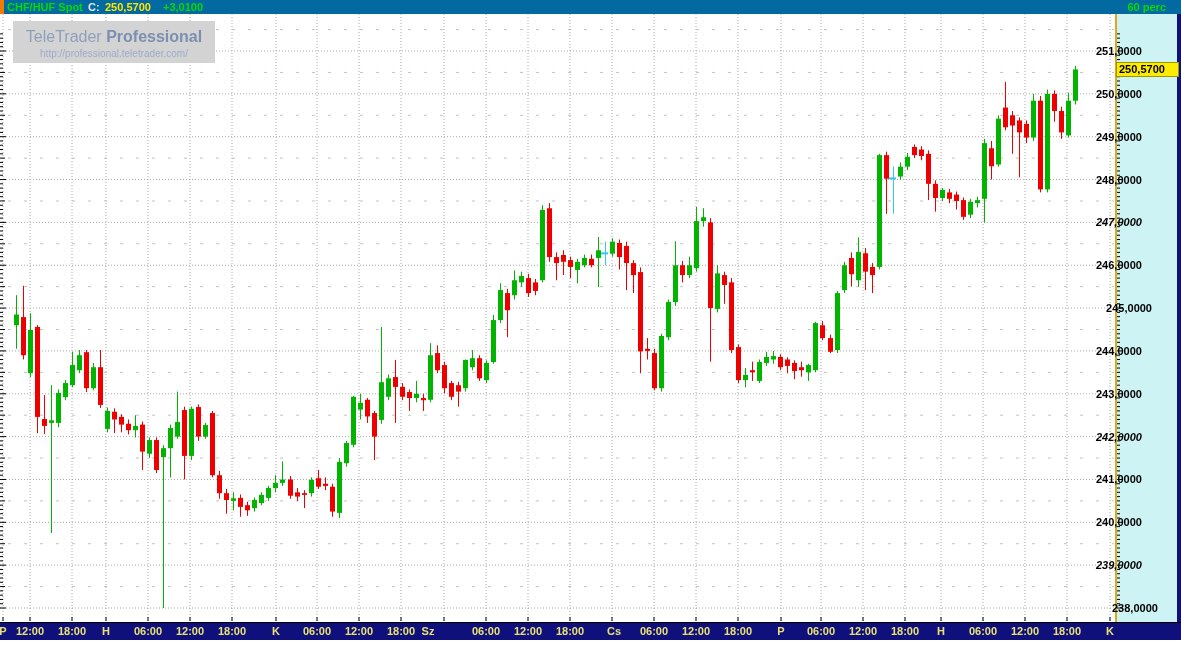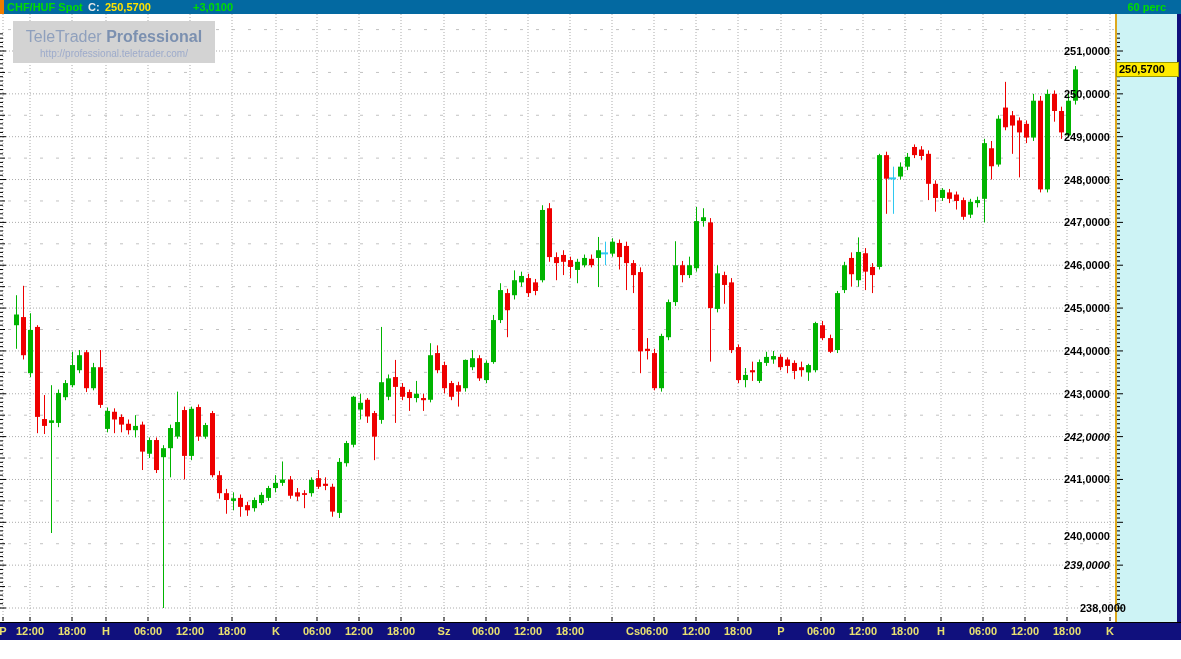--- a/index.html
+++ b/index.html
@@ -5,27 +5,27 @@
   html,body{margin:0;padding:0;width:1181px;height:659px;overflow:hidden;background:#ffffff;
     font-family:"Liberation Sans",sans-serif;}
   #stage{position:absolute;left:0;top:0;width:1181px;height:659px;}
   
   #titlebar{position:absolute;left:0;top:0;width:1181px;height:14px;background:#0369a1;padding-left:38px;}
   #title-accent{position:absolute;left:0;top:0;width:4px;height:14px;background:#ef7c00;}
   .tb-text{position:absolute;top:0;height:14px;line-height:14px;font-size:11px;font-weight:bold;white-space:pre;}
   #tb-symbol{left:7px;color:#00dd00;}
   #tb-close-label{left:88px;color:#e9e9e9;}
   #tb-last{left:105px;color:#ffe400;}
-  #tb-change{left:163px;color:#00dd00;margin-left:30px;}
+  #tb-change{left:163px;color:#00dd00;}
   #tb-interval{right:53px;color:#00dd00;}
   
   #yaxis-panel{position:absolute;left:1117px;top:14px;width:60px;height:608px;background:#cdf3f5;border-bottom:1px solid #000;}
   #yaxis-right-border{position:absolute;left:1177px;top:14px;width:4px;height:626px;background:#10107d;}
   #yaxis-yellow-line{position:absolute;left:1115px;top:14px;width:2px;height:608px;background:#dda81e;}
-  .ylab{position:absolute;left:1064px;width:56px;height:14px;font-size:11px;font-weight:bold;color:#000;line-height:14px;}
+  .ylab{position:absolute;left:1096px;width:56px;height:14px;font-size:11px;font-weight:bold;color:#000;line-height:14px;}
   #last-price-tag{position:absolute;left:1116px;width:59px;height:13px;background:#ffeb00;border:1px solid #9a9a00;
     font-size:11px;font-weight:bold;color:#000;line-height:12px;padding-left:2px;}
   
   #xbar{position:absolute;left:0;top:622px;width:1181px;height:18px;background:#10107d;border-top:1px solid #000;box-sizing:border-box;}
   .xlab{position:absolute;top:625px;width:50px;height:14px;text-align:center;font-size:11px;font-weight:bold;color:#e9e170;}
   
   #statusbar{position:absolute;left:0;top:640px;width:1181px;height:19px;background:#ffffff;}
   #chart-svg{position:absolute;left:0;top:0;}
 </style>
 </head>
@@ -708,51 +708,51 @@
       <rect x="1066" y="100.70335999999992" width="5" height="34.70526000000007" fill="#00b400"></rect>
       <line x1="1075.5" y1="65.9980999999998" x2="1075.5" y2="104.55950000000001" stroke="#00b400" stroke-width="1"></line>
       <rect x="1073" y="69.42578000000037" width="5" height="31.277579999999546" fill="#00b400"></rect>
     </svg>
 
   <div id="ylabels">
       <div class="ylab" style="top: 44.002px;">251,0000</div>
       <div class="ylab" style="top: 86.848px;">250,0000</div>
       <div class="ylab" style="top: 129.694px;">249,0000</div>
       <div class="ylab" style="top: 172.54px;">248,0000</div>
-      <div class="ylab" style="top: 215.386px;">247,0000</div>
+      <div class="ylab" style="top: 215.386px; font-style: italic;">247,0000</div>
       <div class="ylab" style="top: 258.232px;">246,0000</div>
-      <div class="ylab" style="top: 301.078px;">245,0000</div>
+      <div class="ylab" style="top: 301.078px; text-align: right;">245,0000</div>
       <div class="ylab" style="top: 343.924px;">244,0000</div>
       <div class="ylab" style="top: 386.77px;">243,0000</div>
       <div class="ylab" style="top: 429.616px; font-style: italic;">242,0000</div>
       <div class="ylab" style="top: 472.462px;">241,0000</div>
-      <div class="ylab" style="top: 515.308px; margin-top: 14px;">240,0000</div>
+      <div class="ylab" style="top: 515.308px;">240,0000</div>
       <div class="ylab" style="top: 558.154px; font-style: italic;">239,0000</div>
       <div class="ylab" style="top: 601px; margin-left: 16px;">238,0000</div>
     </div>
   <div id="last-price-tag" style="top: 62.4258px;">250,5700</div>
 
   <div id="xbar"></div>
   <div id="xlabels">
       <div class="xlab" style="left: -22px;">P</div>
       <div class="xlab" style="left: 5px;">12:00</div>
       <div class="xlab" style="left: 47px;">18:00</div>
       <div class="xlab" style="left: 81px;">H</div>
       <div class="xlab" style="left: 123px;">06:00</div>
       <div class="xlab" style="left: 165px;">12:00</div>
       <div class="xlab" style="left: 207px;">18:00</div>
       <div class="xlab" style="left: 251px;">K</div>
       <div class="xlab" style="left: 292px;">06:00</div>
       <div class="xlab" style="left: 334px;">12:00</div>
       <div class="xlab" style="left: 376px;">18:00</div>
-      <div class="xlab" style="left: 419px;">Sz</div>
+      <div class="xlab" style="left: 403px;">Sz</div>
       <div class="xlab" style="left: 461px;">06:00</div>
       <div class="xlab" style="left: 503px;">12:00</div>
       <div class="xlab" style="left: 545px;">18:00</div>
-      <div class="xlab" style="left: 608px;">Cs</div>
+      <div class="xlab" style="left: 589px;">Cs</div>
       <div class="xlab" style="left: 629px;">06:00</div>
       <div class="xlab" style="left: 671px;">12:00</div>
       <div class="xlab" style="left: 713px;">18:00</div>
       <div class="xlab" style="left: 756px;">P</div>
       <div class="xlab" style="left: 796px;">06:00</div>
       <div class="xlab" style="left: 838px;">12:00</div>
       <div class="xlab" style="left: 880px;">18:00</div>
       <div class="xlab" style="left: 916px;">H</div>
       <div class="xlab" style="left: 958px;">06:00</div>
       <div class="xlab" style="left: 1000px;">12:00</div>

